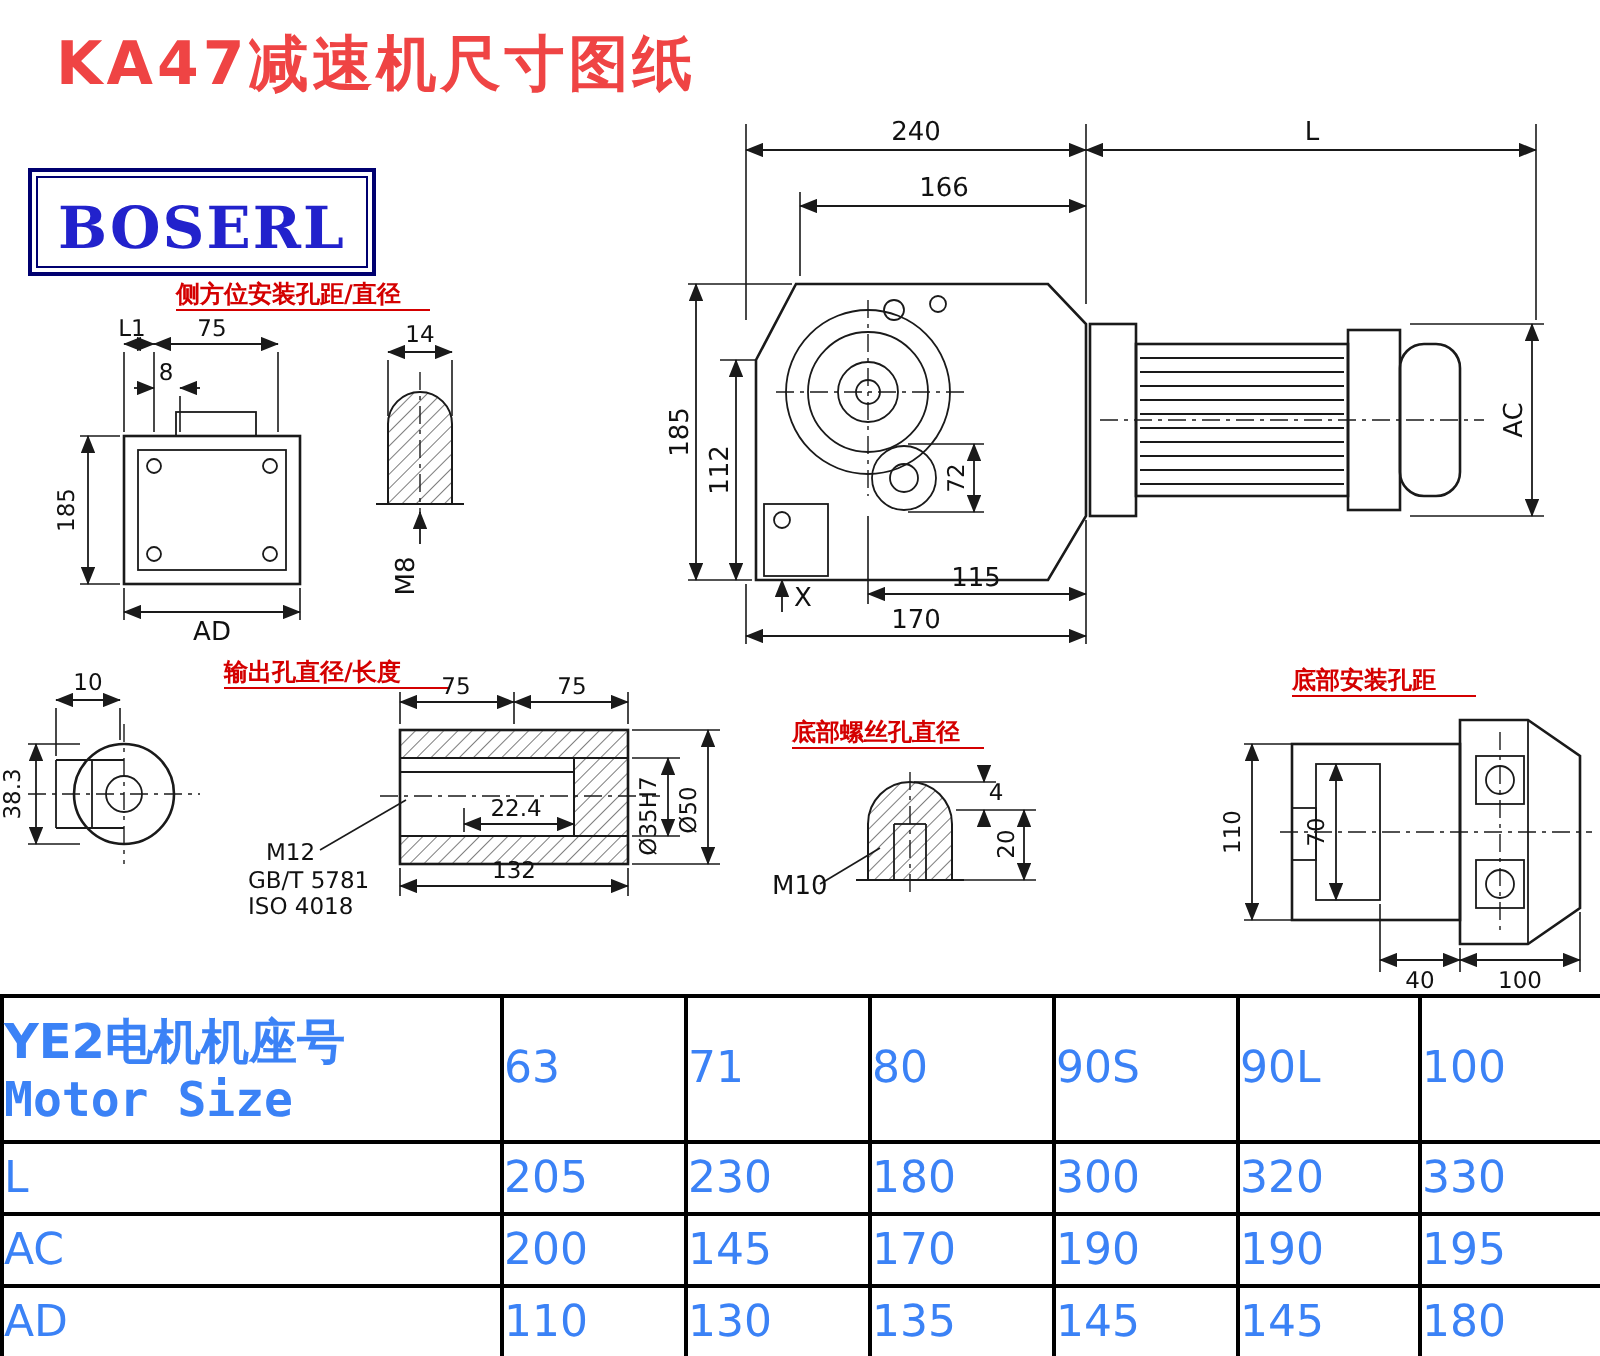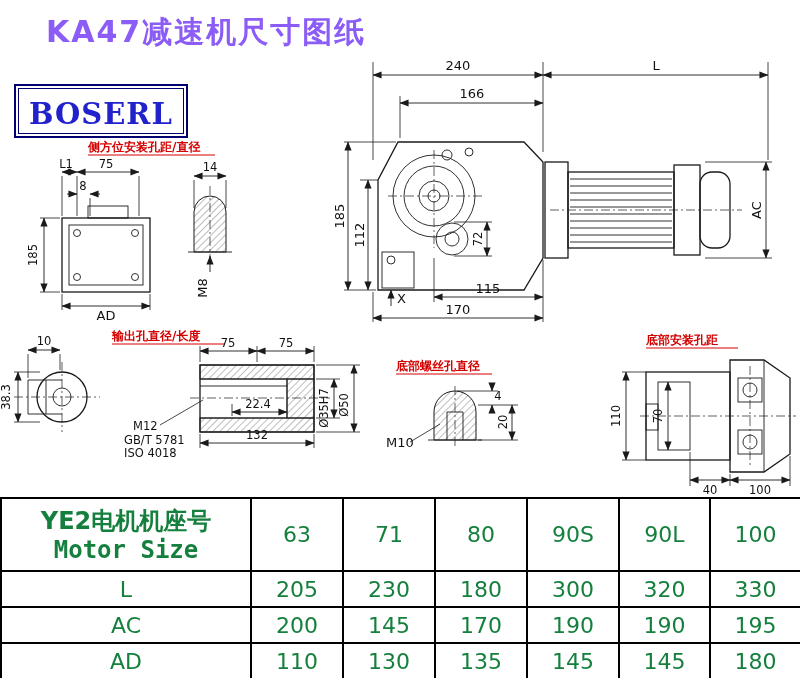--- a/index.html
+++ b/index.html
@@ -1,41 +1,41 @@
 <!DOCTYPE html>
 <html><head>
 <meta charset="utf-8">
 <style>
   * { margin:0; padding:0; box-sizing:border-box; }
   html,body { width:800px; height:678px; background:#fff; font-family:"Liberation Sans",sans-serif; }
   .page { position:relative; width:800px; height:678px; background:#fff; overflow:hidden; }
 
-  .title { position:absolute; top:12px; left:46px; font-size:30px; font-weight:bold; color:#8b5cf6;
+  .title { position:absolute; top:12px; left:28px; font-size:30px; font-weight:bold; color:#ef4444;
            letter-spacing:2px; font-family:"DejaVu Sans",sans-serif; }
 
   .brand { position:absolute; top:84px; left:14px; border:2px solid #000070; padding:2px; background:#fff; }
   .brand-inner { border:1px solid #000070; padding:8px 10px 2px 10px; font-family:"DejaVu Serif",serif;
                  font-weight:bold; font-size:29px; color:#2222cc; letter-spacing:1px; }
 
   svg.drawing { position:absolute; top:0; left:0; }
   .oline { stroke:#1a1a1a; stroke-width:1.3; fill:none; }
   .tline { stroke:#1a1a1a; stroke-width:0.9; fill:none; }
   .ext   { stroke:#1a1a1a; stroke-width:0.8; fill:none; }
   .dl    { stroke:#1a1a1a; stroke-width:0.9; fill:none; }
   .cl    { stroke:#1a1a1a; stroke-width:0.7; fill:none; stroke-dasharray:9 3 2 3; }
   .hatchfill { fill:url(#hatch); stroke:#1a1a1a; stroke-width:1; }
   text.dim  { fill:#111; stroke:none; font-size:13px; font-family:"DejaVu Sans",sans-serif; }
   text.dims { fill:#111; stroke:none; font-size:11.5px; font-family:"DejaVu Sans",sans-serif; }
   text.rlabel { fill:#d40000; stroke:none; font-size:12px; font-weight:bold; font-family:"DejaVu Sans",sans-serif; }
   .rl { stroke:#d40000; stroke-width:1; }
 
   table.spec { position:absolute; top:497px; left:0; width:800px; height:181px;
                border-collapse:collapse; table-layout:fixed; background:#fff; }
-  table.spec td { border:2px solid #000; text-align:center; vertical-align:middle;
-                  font-size:22px; color:#15803d; font-family:"DejaVu Sans",sans-serif; }
+  table.spec td { border:2px solid #000; text-align:left; vertical-align:middle;
+                  font-size:22px; color:#3b82f6; font-family:"DejaVu Sans",sans-serif; }
   tr.hrow { height:73px; } tr.drow { height:36px; }
   td.head-cell .cn { font-size:24px; font-weight:bold; line-height:1.25; }
   td.head-cell .en { font-family:"DejaVu Sans Mono",monospace; font-size:24px; font-weight:bold; }
   td.rowlabel { font-size:23px; }
 </style>
 </head>
 <body>
 
 <div class="page">
 

